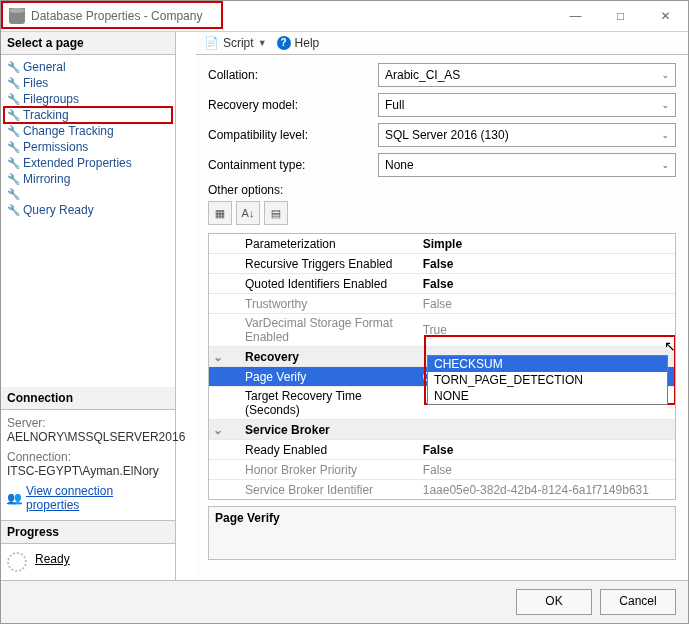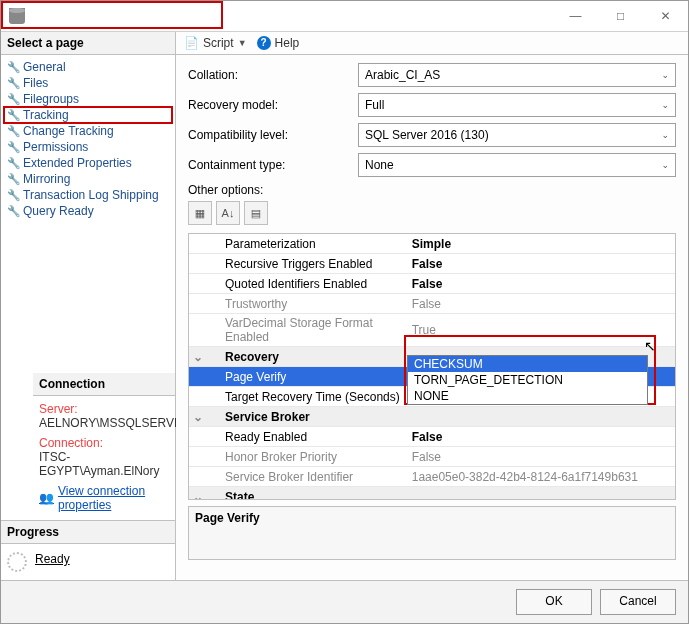--- a/index.html
+++ b/index.html
@@ -6,32 +6,32 @@
   body { background:#f8f8f8; }
   .window { width:689px; height:624px; box-sizing:border-box; background:#fff; border:1px solid #999; position:relative; display:flex; flex-direction:column; }
   .titlebar { height:30px; display:flex; align-items:center; padding:0 0 0 8px; border-bottom:1px solid #d0d0d0; background:#fff; }
   .titlebar .db-icon { width:16px; height:16px; margin-right:6px; display:inline-block; position:relative; }
   .titlebar .db-icon .cyl { position:absolute; inset:0; background:#888; border-radius:0 0 3px 3px; }
   .titlebar .db-icon .cyl-top { position:absolute; left:0; right:0; top:0; height:5px; background:#aaa; border-radius:8px/3px; }
   .titlebar .title-text { color:#666; }
   .title-redbox { position:absolute; left:0px; top:0px; width:218px; height:24px; border:2px solid #c00; pointer-events:none; }
   .titlebar .win-buttons { margin-left:auto; display:flex; }
   .titlebar .win-btn { width:45px; height:30px; display:flex; align-items:center; justify-content:center; color:#666; }
-  .body { flex:1; display:flex; min-height:0; }
+  .body { flex:1; display:flex; min-height:0;gap:20px; }
   .sidebar { width:175px; box-sizing:border-box; border-right:1px solid #c0c0c0; background:#fff; display:flex; flex-direction:column; }
   .side-section-title { font-weight:bold; padding:4px 6px; border-bottom:1px solid #c0c0c0; background:#f2f2f2; }
   .side-pages { padding:4px 2px; }
   .side-item { display:flex; align-items:center; gap:4px; padding:1px 4px; color:#205090; cursor:default; }
   .side-item .wrench { color:#444; font-size:11px; display:inline-block; width:12px; text-align:center; }
   .side-item.selected { position:relative; }
   .side-item-select-box { position:absolute; left:0; right:0; top:-1px; bottom:-1px; border:2px solid #c00; pointer-events:none; }
-  .connection { font-size:12px;margin-left:32px; }
+  .connection { font-size:12px; }
   .connection .hdr { font-weight:bold; padding:4px 6px; border-bottom:1px solid #c0c0c0; background:#f2f2f2; }
   .conn-body { padding:4px 6px 8px 6px; }
-  .conn-label { color:#ef4444; margin-top:2px; }
+  .conn-label { color:#737373; margin-top:2px; }
   .conn-value { color:#333; }
   .conn-link { color:#0a53be; text-decoration:underline; cursor:pointer; margin-top:6px; display:flex; align-items:center; gap:4px; }
   .progress .hdr { font-weight:bold; padding:4px 6px; border-top:1px solid #c0c0c0; border-bottom:1px solid #c0c0c0; background:#f2f2f2; }
   .progress .body { padding:8px 6px; display:flex; align-items:flex-start; gap:8px;text-decoration:underline; }
   .spinner { width:16px; height:16px; border:2px dotted #bbb; border-radius:50%; }
 
   .main { flex:1; display:flex; flex-direction:column; background:#fdfdfd; min-width:0; }
   .top-toolstrip { border-bottom:1px solid #c0c0c0; padding:4px 8px; display:flex; align-items:center; gap:10px; }
   .script-btn { display:flex; align-items:center; gap:4px; color:#333; }
   .help-btn { display:flex; align-items:center; gap:4px; color:#333; }
@@ -77,20 +77,21 @@
 </style>
 </head>
 <body>
 
 <div class="window">
   <div class="titlebar">
     <span class="db-icon">
         <span class="cyl"></span>
         <span class="cyl-top"></span>
       </span>
+    <span class="title-text">Database Properties - Company</span>
     <div class="title-redbox"></div>
     <div class="win-buttons">
       <div class="win-btn">—</div>
       <div class="win-btn">□</div>
       <div class="win-btn">✕</div>
     </div>
   </div>
 
   <div class="body">
     <div class="sidebar">
@@ -124,21 +125,20 @@
         <div class="side-item">
             <span class="wrench">🔧</span>
             <span>Extended Properties</span>
           </div>
         <div class="side-item">
             <span class="wrench">🔧</span>
             <span>Mirroring</span>
           </div>
         <div class="side-item">
             <span class="wrench">🔧</span>
-            <span>Transaction Log Shipping</span>
           </div>
         <div class="side-item">
             <span class="wrench">🔧</span>
             <span>Query Ready</span>
           </div>
       </div>
 
       <div style="flex:1"></div>
 
       <div class="connection">

